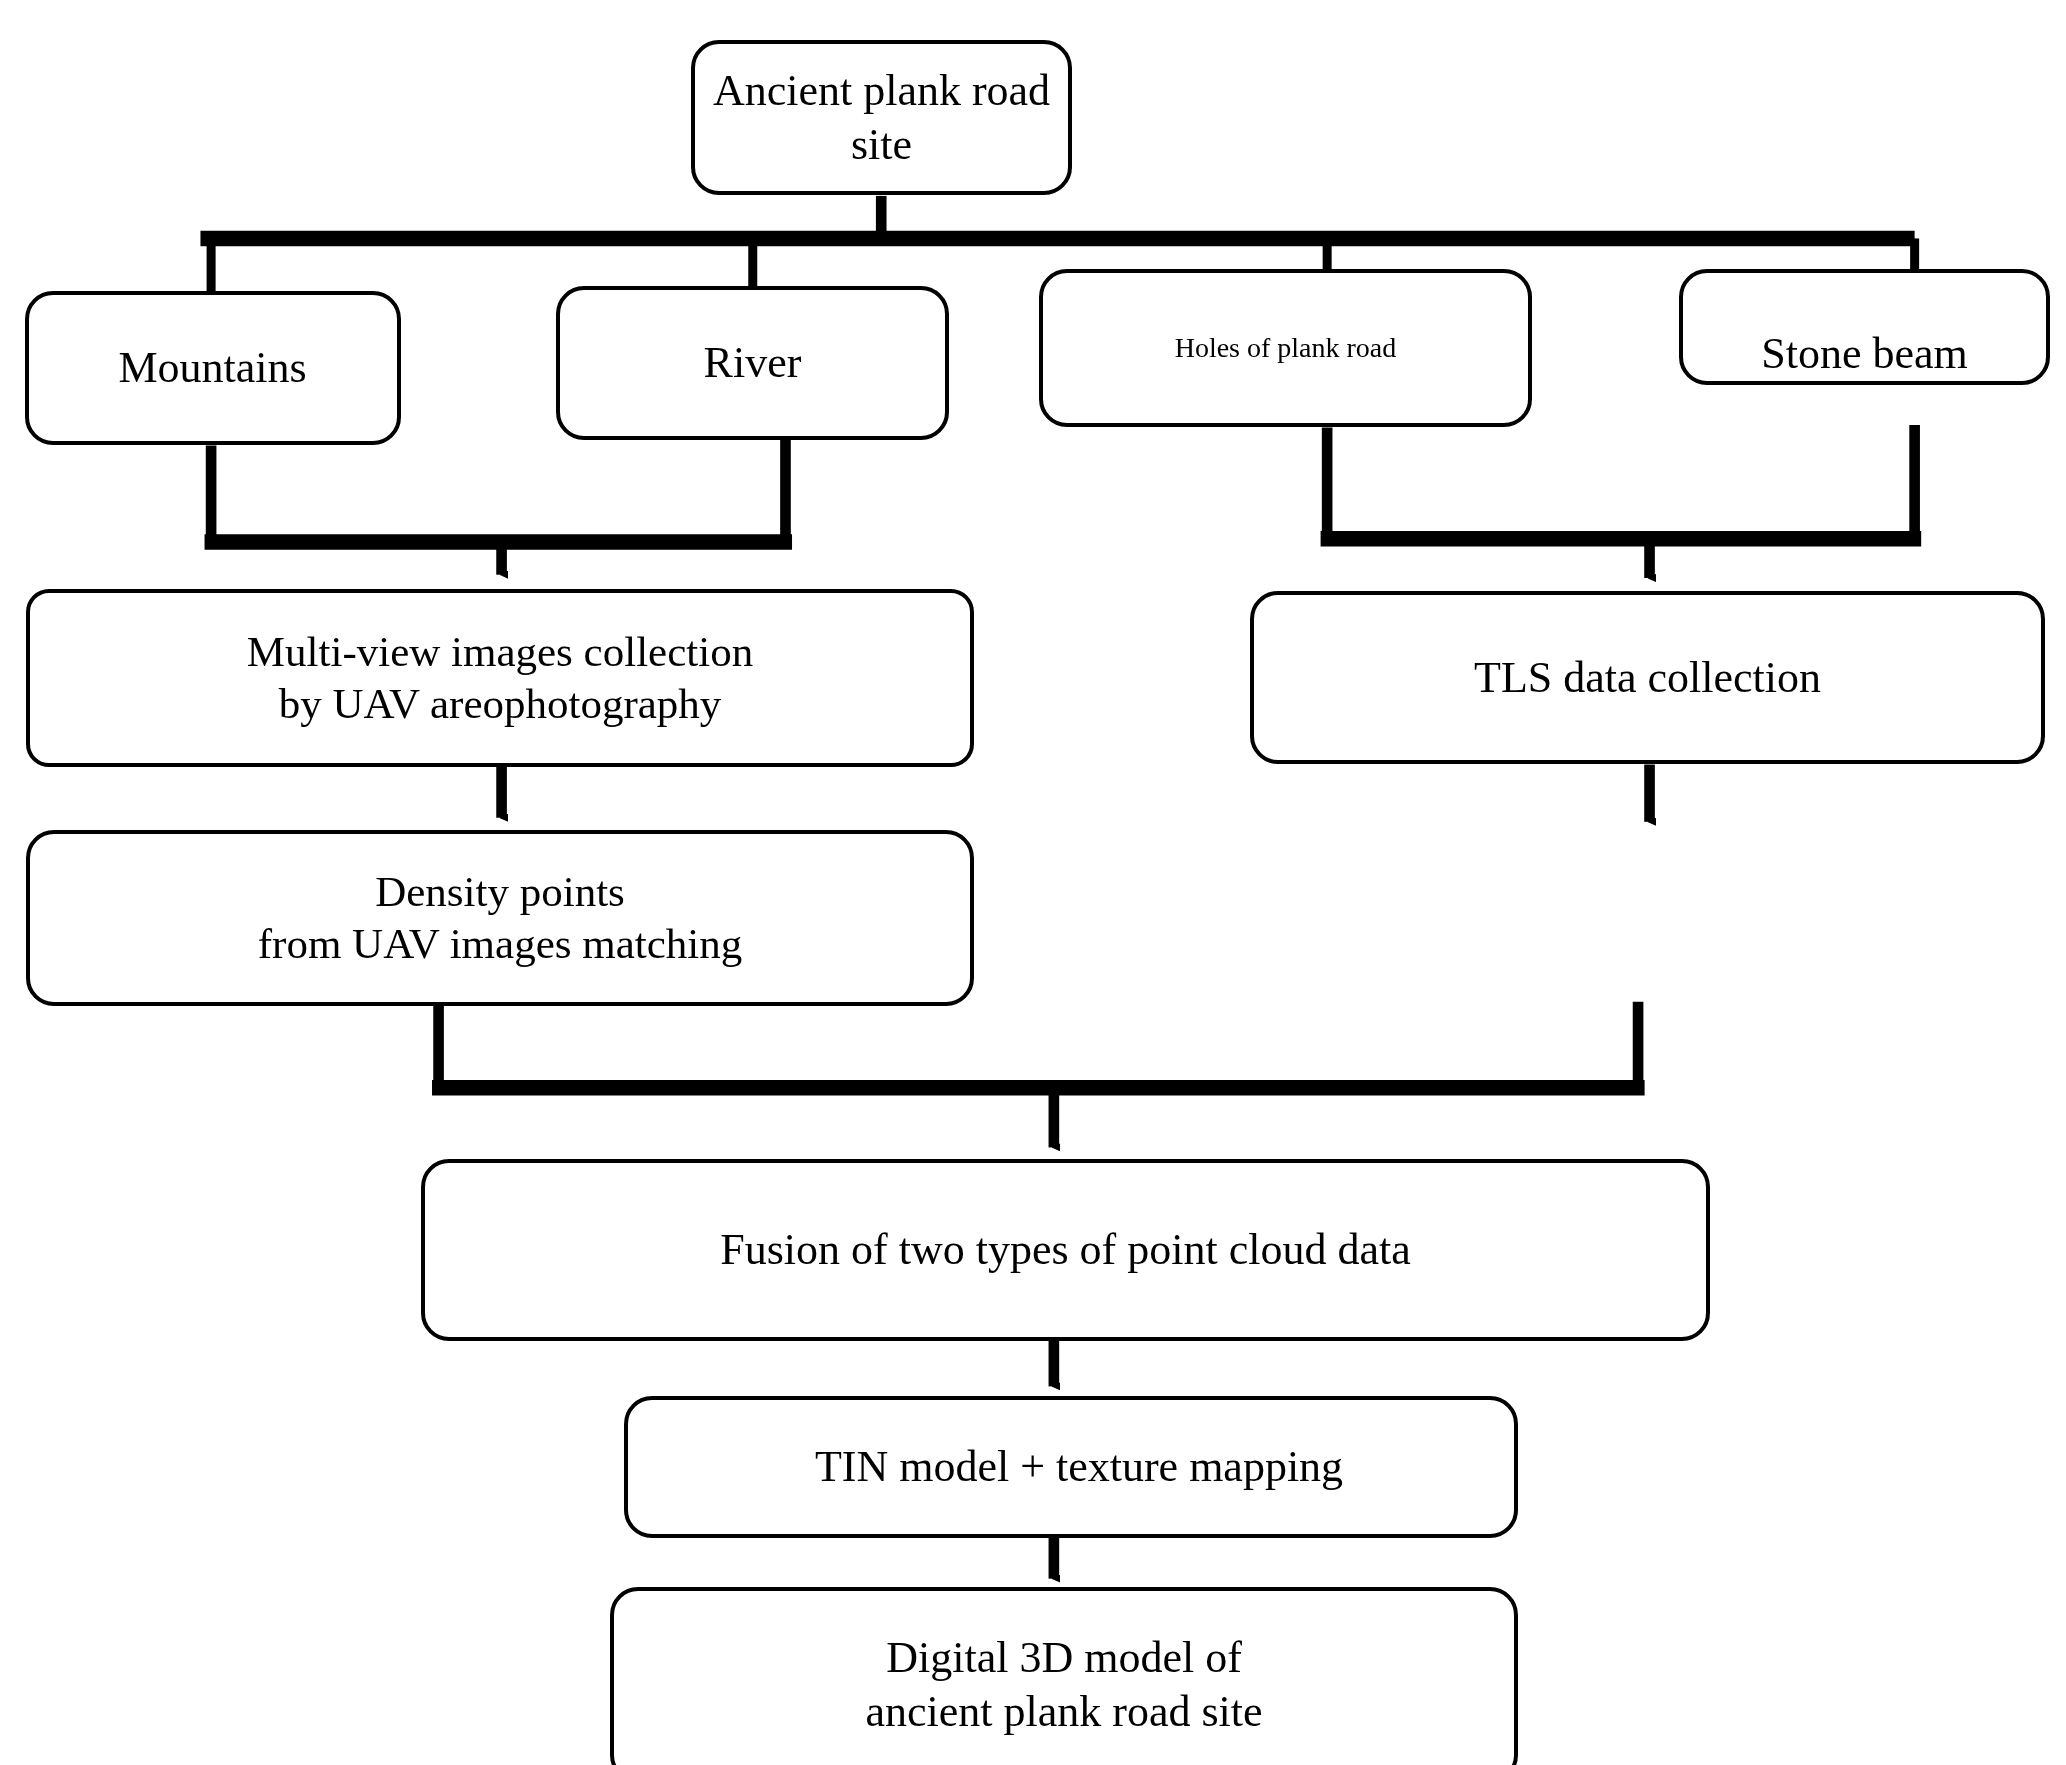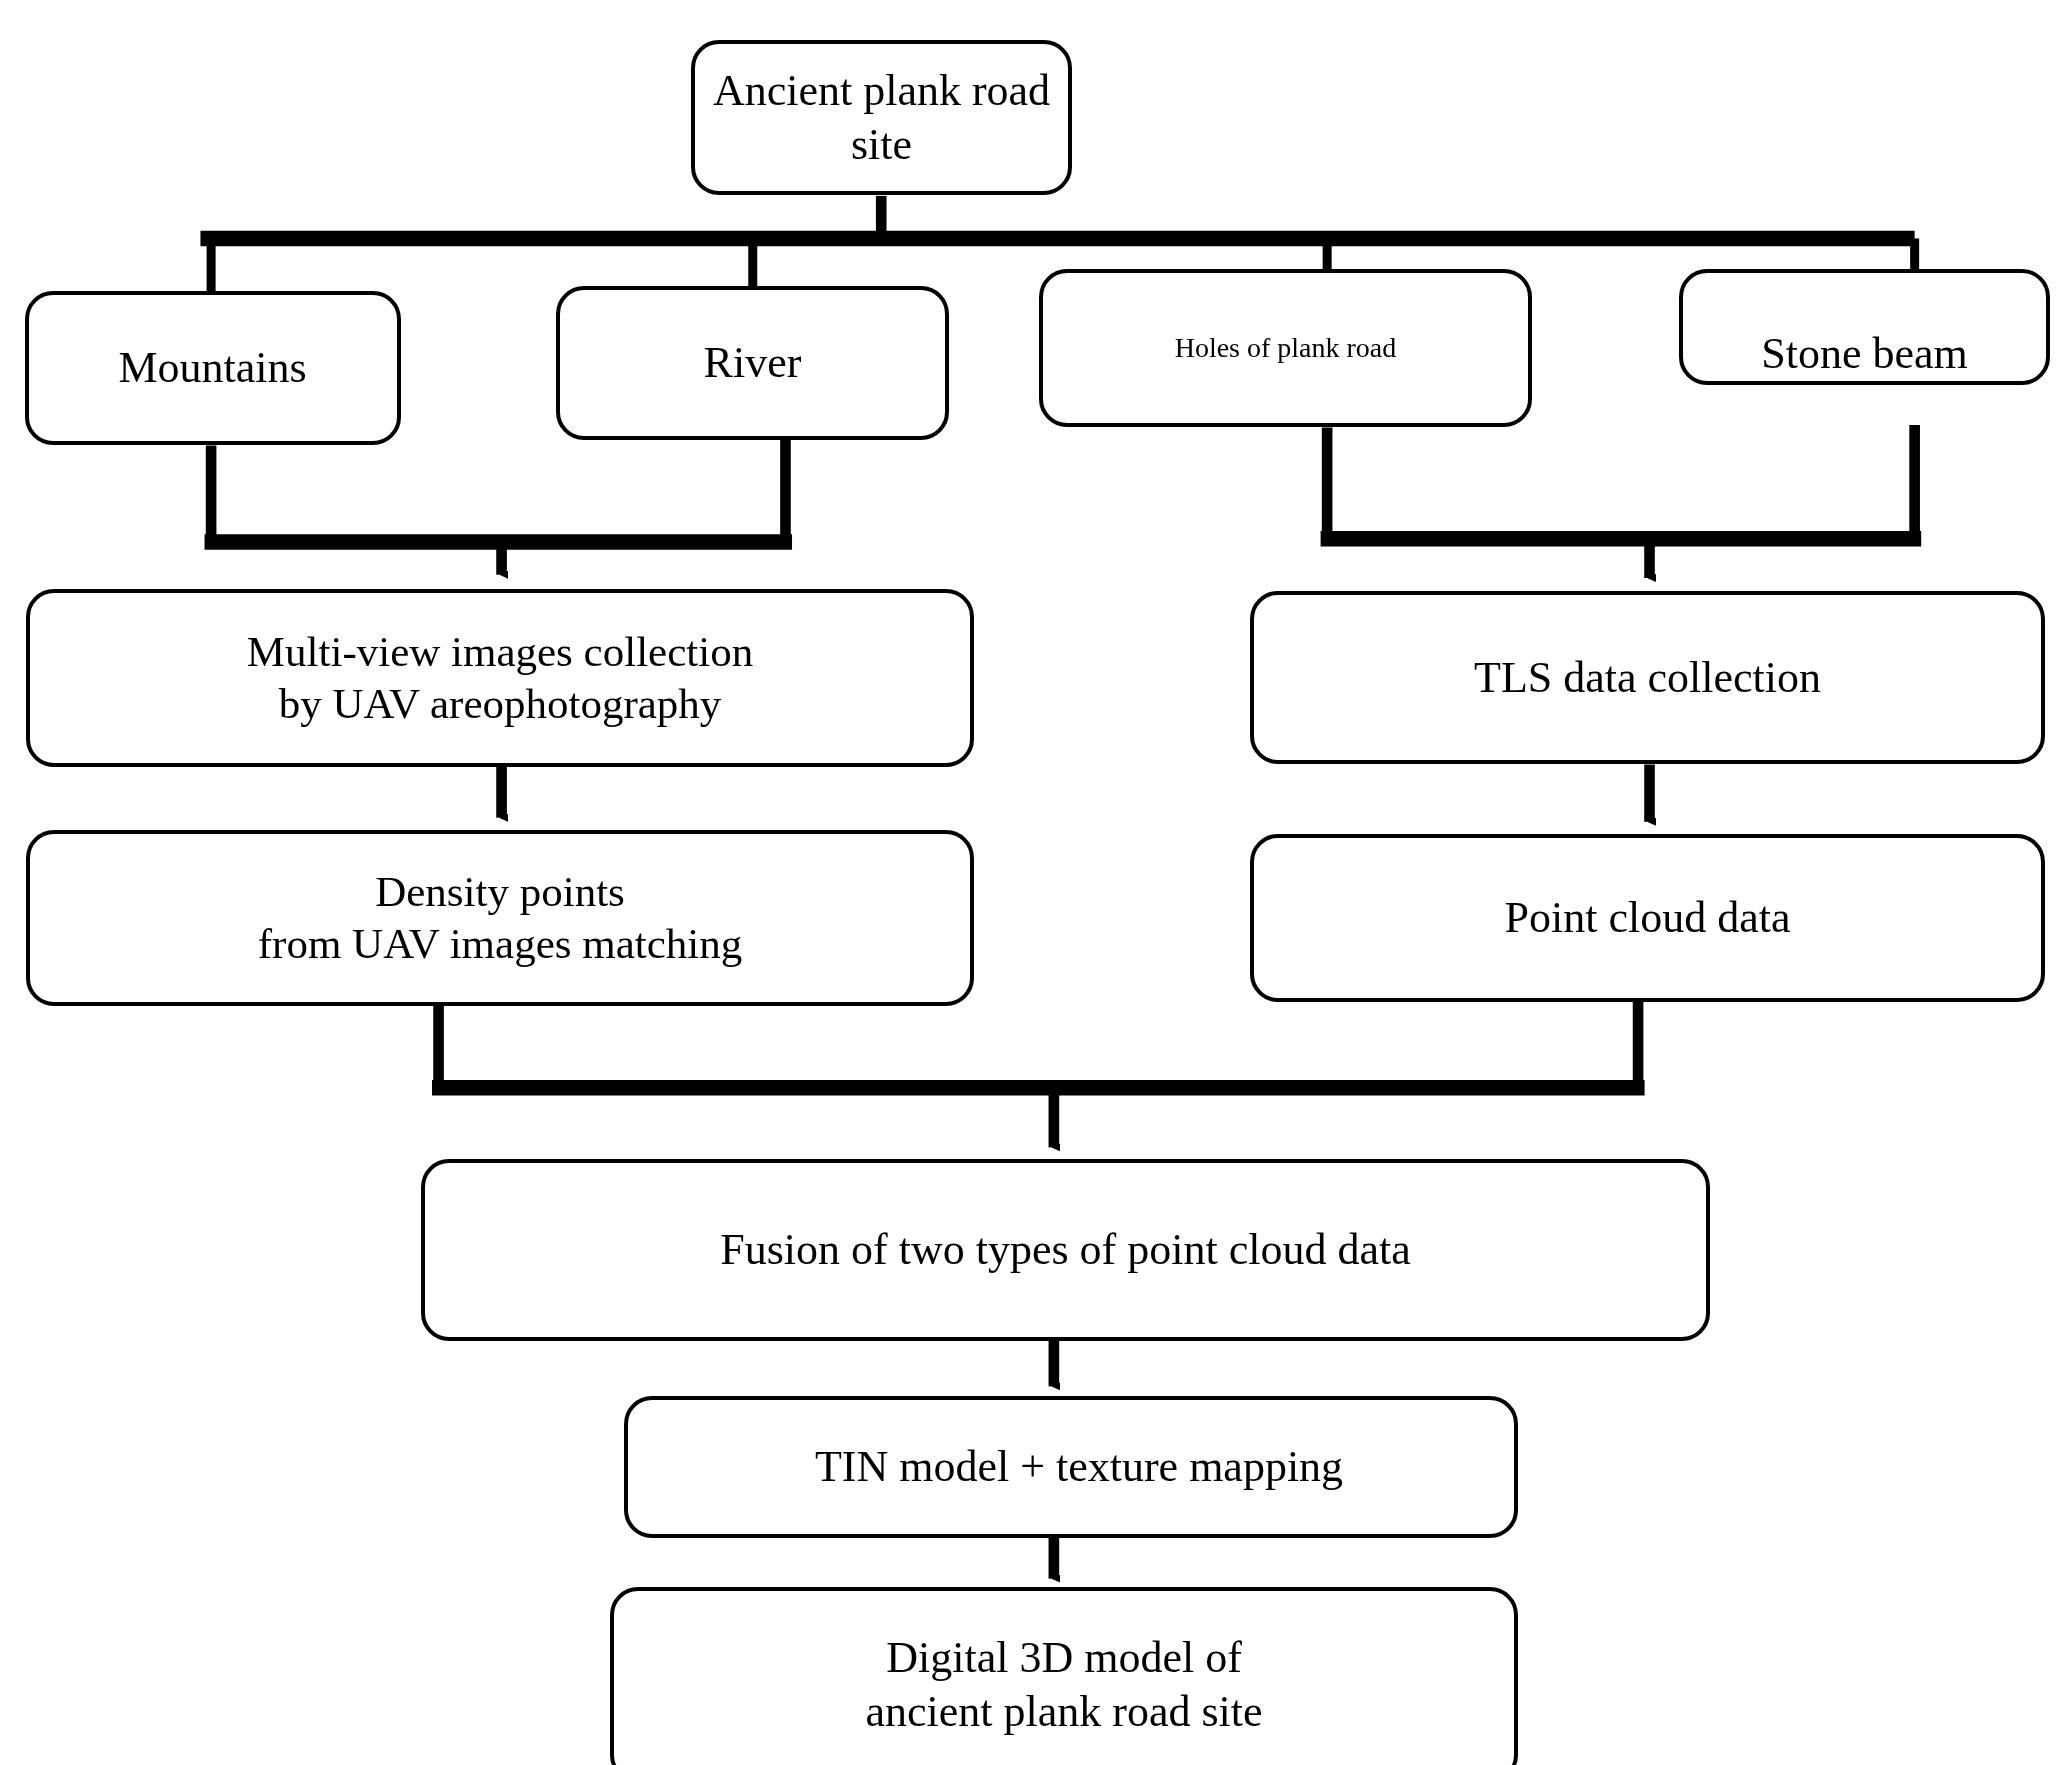--- a/index.html
+++ b/index.html
@@ -83,37 +83,34 @@
   </div>
 
   <div class="node" style="left:1039px;top:241px;width:493px;height:158px;font-size:28px;">
     <span class="txt">Holes of plank road</span>
   </div>
 
   <div class="node" style="left:1679px;top:241px;width:371px;height:116px;font-size:44px;align-items:flex-end;">
     <span class="txt">Stone beam</span>
   </div>
 
-  <div class="node" style="left:26px;top:561px;width:948px;height:178px;font-size:43px;flex-direction:column;">
+  <div class="node" style="left:26px;top:561px;width:948px;height:178px;font-size:43px;flex-direction:column;border-radius:23px;">
     <span class="txt">Multi-view  images collection</span>
     <span class="txt">by UAV areophotography</span>
   </div>
 
   <div class="node" style="left:1250px;top:563px;width:795px;height:173px;font-size:44px;">
     <span class="txt">TLS data collection</span>
   </div>
 
   <div class="node" style="left:26px;top:802px;width:948px;height:176px;font-size:43px;flex-direction:column;">
     <span class="txt">Density points</span>
     <span class="txt">from UAV images matching</span>
   </div>
 
-  <div class="node" style="left:1250px;top:806px;width:795px;height:168px;font-size:44px;">
-    <span class="txt">Point cloud data</span>
-  </div>
 
   <div class="node" style="left:421px;top:1131px;width:1289px;height:182px;font-size:44px;">
     <span class="txt">Fusion of two types of point cloud data</span>
   </div>
 
   <div class="node" style="left:624px;top:1368px;width:894px;height:142px;font-size:44px;padding-left:16px;">
     <span class="txt">TIN model + texture mapping</span>
   </div>
 
   <div class="node" style="left:610px;top:1559px;width:908px;height:196px;font-size:44px;flex-direction:column;">

